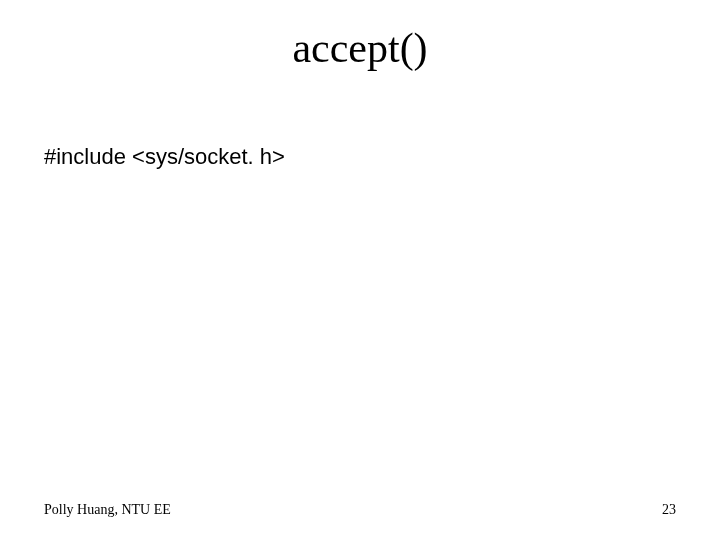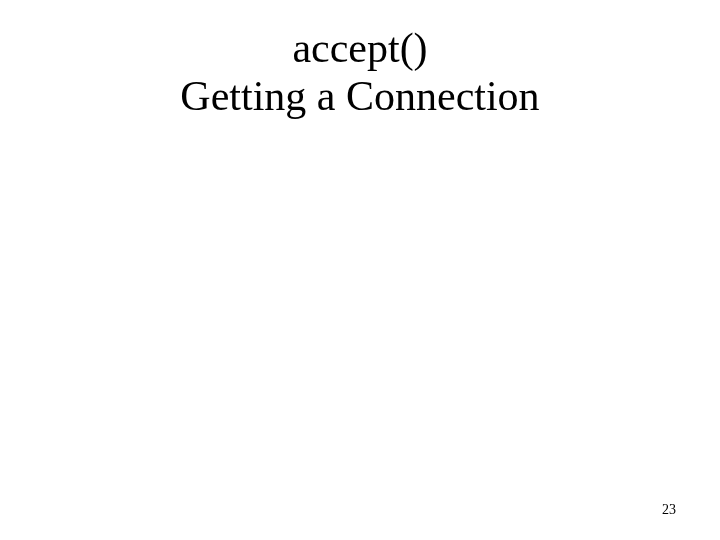--- a/index.html
+++ b/index.html
@@ -51,21 +51,22 @@
     font-size: 14px;
   }
 </style>
 </head>
 <body>
 
 <div class="slide">
 
   <div class="title">
     <span>accept()</span><br>
-    <span>Getting a Connection</span>
   </div>
 
   <div class="body-text">
+    <div>#include &lt;sys/socket. h&gt;</div>
   </div>
 
+  <div class="footer-left">Polly Huang, NTU EE</div>
   <div class="footer-right">23</div>
 
 </div>
 
 </body></html>

